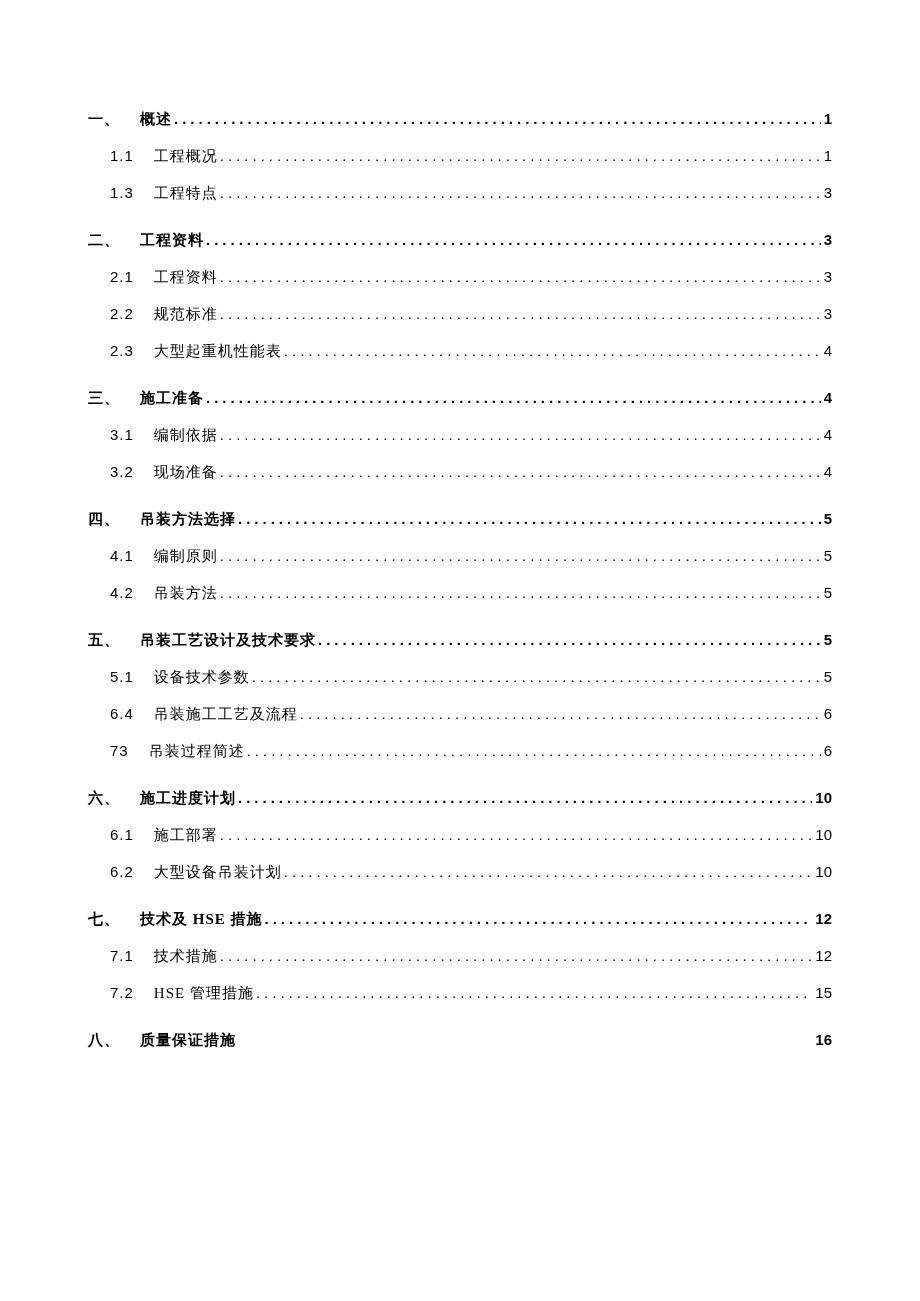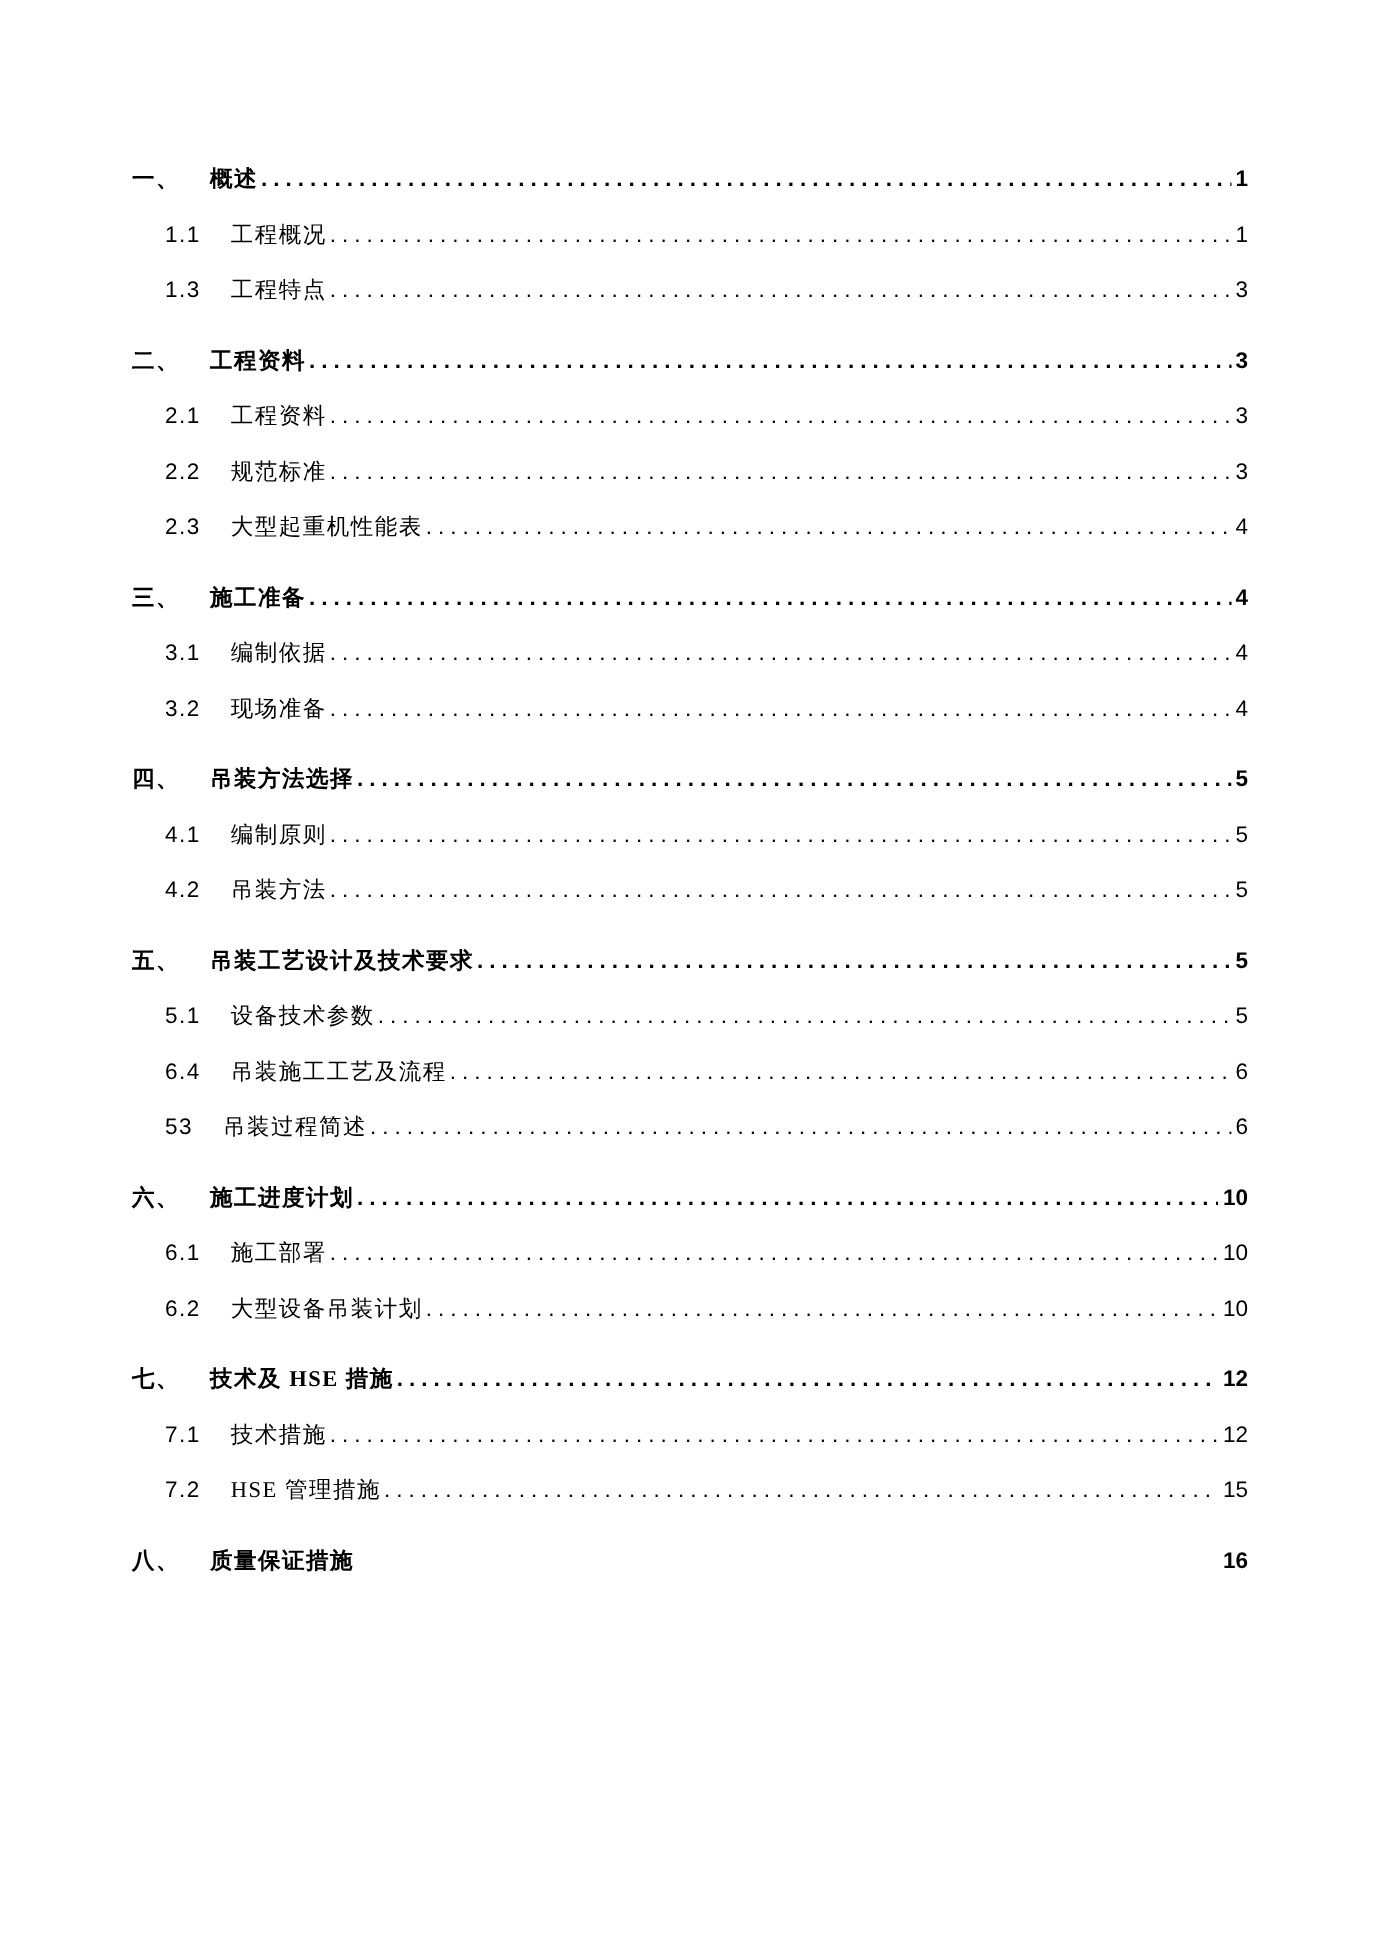--- a/index.html
+++ b/index.html
@@ -148,21 +148,21 @@
       <span class="leader"></span>
       <span class="toc-page">5</span>
     </div>
     <div class="toc-entry level2">
       <span class="toc-num">6.4</span>
       <span class="toc-title">吊装施工工艺及流程</span>
       <span class="leader"></span>
       <span class="toc-page">6</span>
     </div>
     <div class="toc-entry level2">
-      <span class="toc-num">53</span>
+      <span class="toc-num">73</span>
       <span class="toc-title">吊装过程简述</span>
       <span class="leader"></span>
       <span class="toc-page">6</span>
     </div>
     <div class="toc-entry level1">
       <span class="toc-num">六、</span>
       <span class="toc-title">施工进度计划</span>
       <span class="leader"></span>
       <span class="toc-page">10</span>
     </div>

